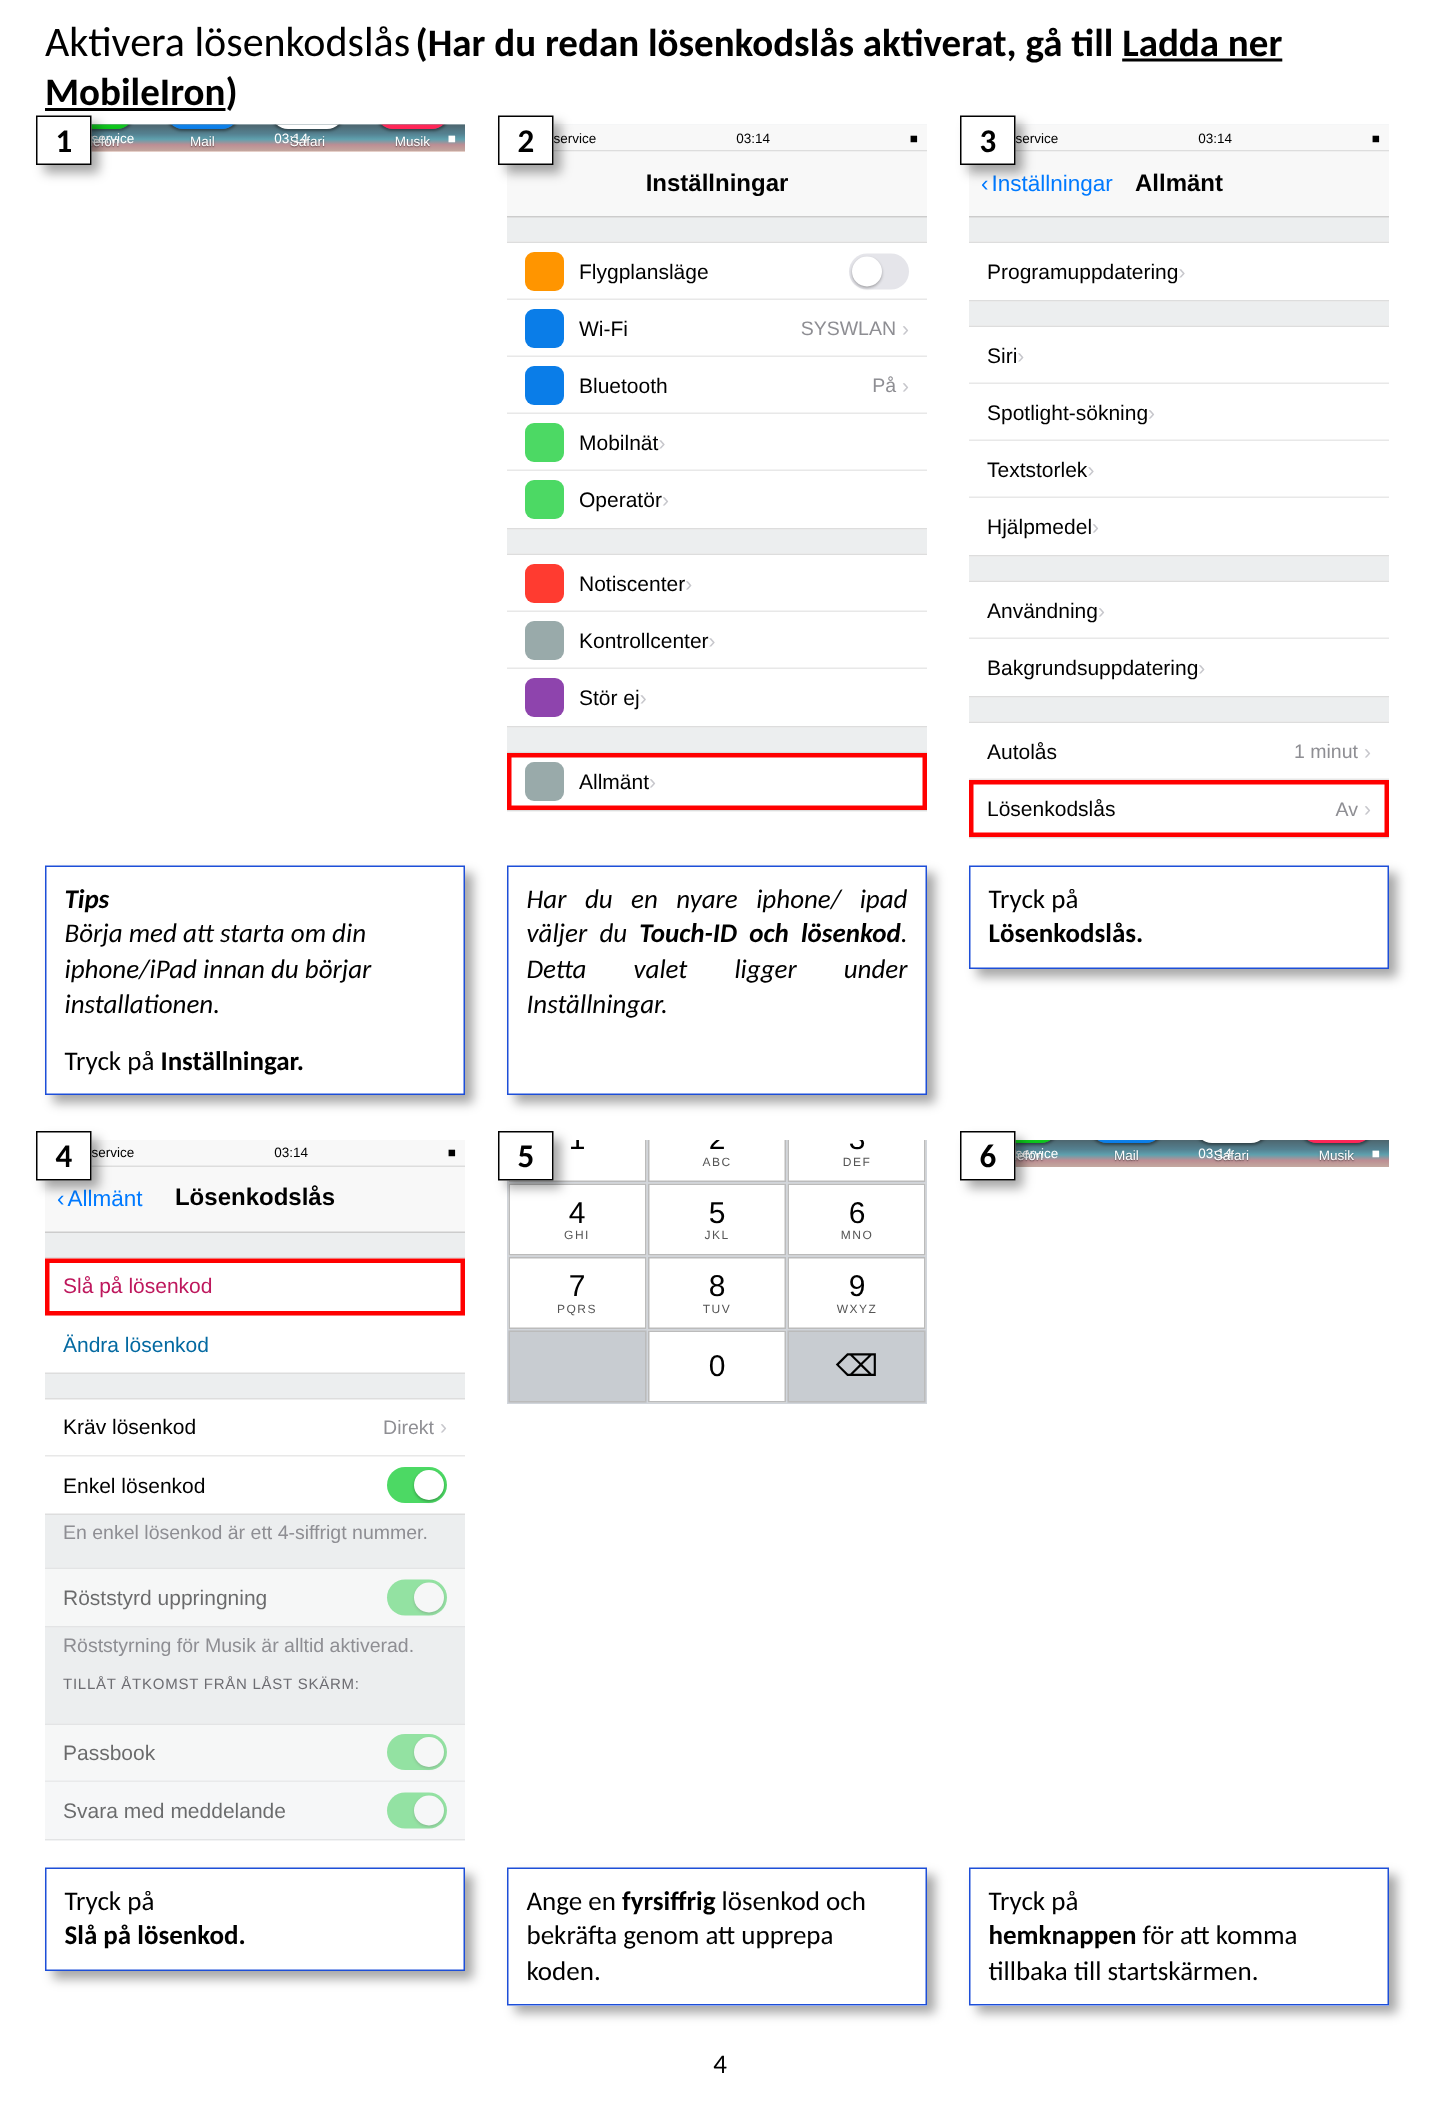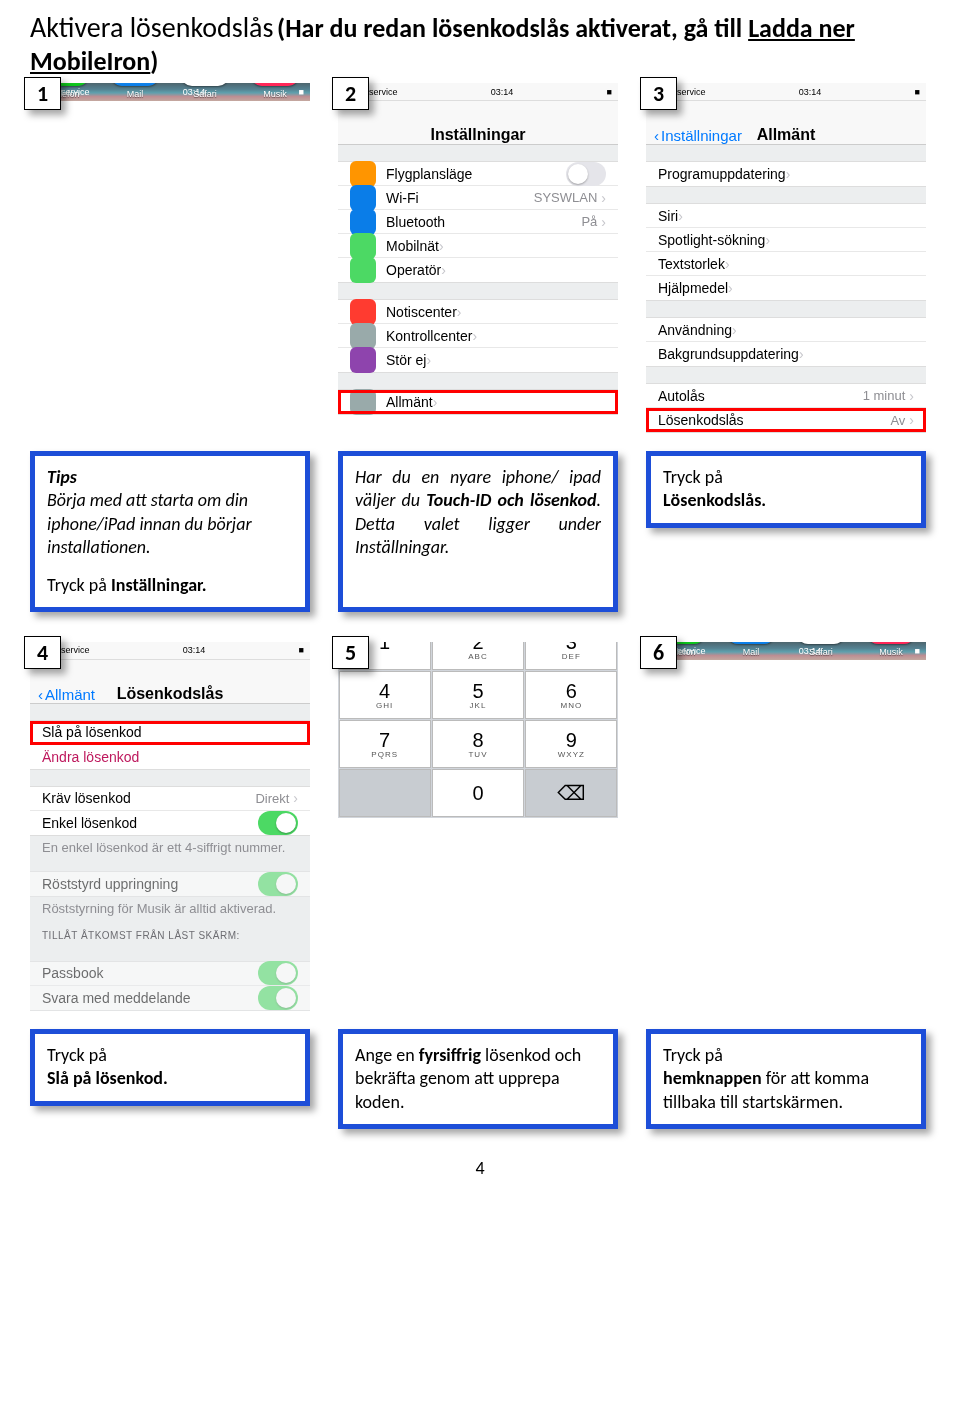--- a/index.html
+++ b/index.html
@@ -25,26 +25,26 @@
   .statusbar.dark { color: #fff; background: rgba(0,0,0,0.25); }
   .statusbar.light { color: #000; background: #f8f8f8; border-bottom: 1px solid #ddd; }
 
   .ios-wall { background: linear-gradient(180deg,#0d3a4a 0%,#1a6d8a 35%,#2ea7bf 55%,#d9848e 75%,#e8b6a5 100%); height: 100%; }
   .app { display:flex; flex-direction:column; align-items:center; gap:3px; }
   .app .ico { width:48px;height:48px;border-radius:11px; box-shadow: 0 1px 2px rgba(0,0,0,0.4); }
   .app .lbl { font-size:9px; color:#fff; text-shadow:0 1px 1px rgba(0,0,0,0.5); text-align:center; }
   .dock { position:absolute; bottom:0; left:0; right:0; height:70px; background: rgba(255,255,255,0.28); display:flex; justify-content:space-around; align-items:center; padding-top:4px; }
 
   .settings-bg { background: #eceeef; height:100%; }
-  .navbar { height: 44px; background:#f8f8f8; border-bottom:1px solid #ccc; display:flex; align-items:flex-end; justify-content:center; position:relative; }
+  .navbar { height: 44px; background:#f8f8f8; border-bottom:1px solid #ccc; display:flex; align-items:center; justify-content:center; position:relative; }
   .navbar .nav-title { font-size:16px; font-weight:600; color:#000; }
   .navbar .nav-back { position:absolute; left:8px; color:#007aff; font-size:15px; display:flex; align-items:center; gap:2px;}
   .navbar .nav-right { position:absolute; right:10px; color:#007aff; font-size:15px; }
   .sect { margin-top: 16px; background:#fff; border-top:1px solid #ddd; border-bottom:1px solid #ddd; }
-  .cell { height:24px; display:flex; align-items:center; padding:0 12px; border-bottom:1px solid #e8e8e8; font-size:14px; color:#000; position:relative;}
+  .cell { height:38px; display:flex; align-items:center; padding:0 12px; border-bottom:1px solid #e8e8e8; font-size:14px; color:#000; position:relative;}
   .cell:last-child { border-bottom:none; }
   .cell .cico { width:26px;height:26px;border-radius:6px; margin-right:10px; flex:0 0 26px; }
   .cell .cval { margin-left:auto; color:#8e8e93; font-size:13px; margin-right:4px; white-space:nowrap;}
   .cell .chev { color:#c7c7cc; font-size:14px; }
   .cell.hi { outline:3px solid #ff0000; outline-offset:-3px; }
   .smallnote { font-size:13px; color:#8e8e93; padding:4px 12px 0 12px; }
   .sect-header { font-size:10px; color:#6d6d72; padding: 14px 12px 4px 12px; text-transform:uppercase; letter-spacing:0.5px;}
 
   .toggle { width:40px;height:24px;border-radius:12px; position:relative; }
   .toggle.on { background:#4cd964; }
@@ -58,21 +58,21 @@
   .pin-slots { display:flex; justify-content:center; gap:22px; }
   .pin-slots span { width:26px; border-bottom:2px solid #000; height:20px; display:inline-block;}
   .keypad { position:absolute; bottom:0; left:0; right:0; background:#d1d5db; }
   .keypad .krow { display:flex; }
   .key { flex:1; height:48px; background:#fff; margin:0.5px; border:1px solid #bbb; display:flex; flex-direction:column; align-items:center; justify-content:center;}
   .key .kd { font-size:20px; color:#000; line-height:1;}
   .key .kl { font-size:8px; color:#555; letter-spacing:1px;}
   .key.fn { background:#c8ccd1; }
 
   .caption-row { display:flex; gap:28px; margin-top:18px; }
-  .caption { flex:0 0 280px; border:5px solid #1d4ed8; padding:10px 12px; font-size:18px; line-height:1.3; box-shadow: 5px 5px 7px rgba(0,0,0,0.35); }
+  .caption { flex:0 0 280px; border:1px solid #1d4ed8; padding:10px 12px; font-size:18px; line-height:1.3; box-shadow: 5px 5px 7px rgba(0,0,0,0.35); }
   .caption p + p { margin-top: 14px; }
   .caption .i { font-style: italic; }
   .caption .b { font-weight: bold; }
   .caption .ib { font-style: italic; font-weight: bold;}
   .caption.short { align-self:flex-start; }
 
   .pagenum { text-align:center; font-size:18px; margin-top:28px; }
   .c-tel{background:linear-gradient(#7eff66,#0bc41a);}
   .c-mai{background:linear-gradient(#69d2ff,#0a7de8);}
   .c-saf{background:#fff;}
@@ -273,24 +273,24 @@
         <span>Ingen service</span>
           <span>03:14</span>
           <span>■</span>
       </div>
       <div class="navbar">
         <span class="nav-back">‹ <span>Allmänt</span></span>
         <span class="nav-title">Lösenkodslås</span>
       </div>
       <div class="sect">
         <div class="cell hi">
-            <span style="color:#000000;">Slå på lösenkod</span>
-          </div>
-        <div class="cell">
-            <span style="color:#be185d;">Ändra lösenkod</span>
+            <span style="color:#be185d;">Slå på lösenkod</span>
+          </div>
+        <div class="cell">
+            <span style="color:#0369a1;">Ändra lösenkod</span>
           </div>
       </div>
       <div class="sect">
         <div class="cell">
           <span>Kräv lösenkod</span>
           <span class="cval">Direkt</span>
             <span class="chev">›</span>
         </div>
         <div class="cell">
           <span>Enkel lösenkod</span>

